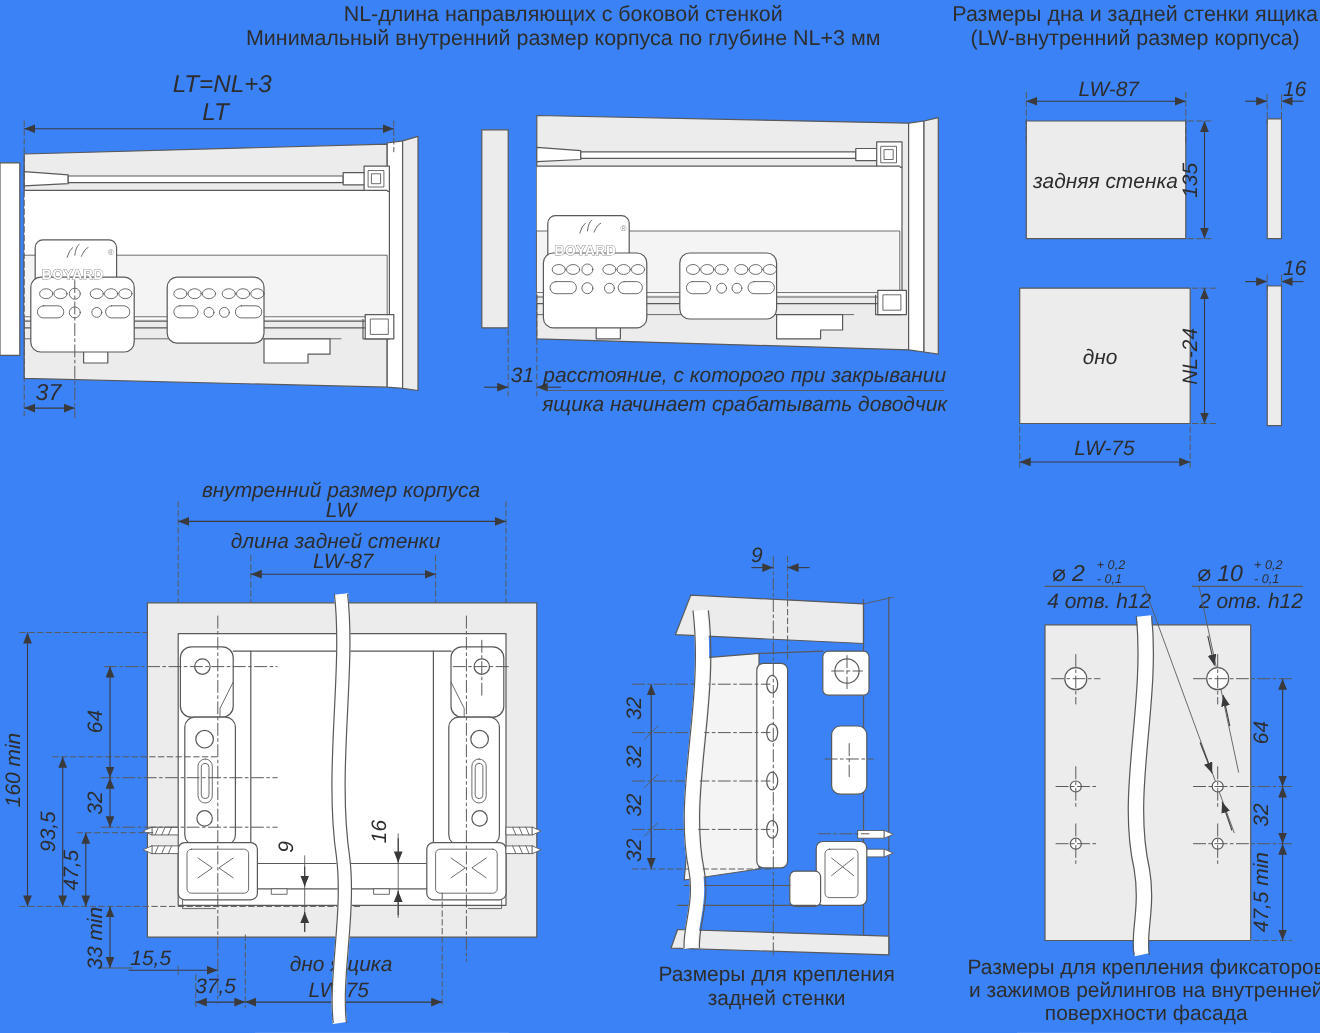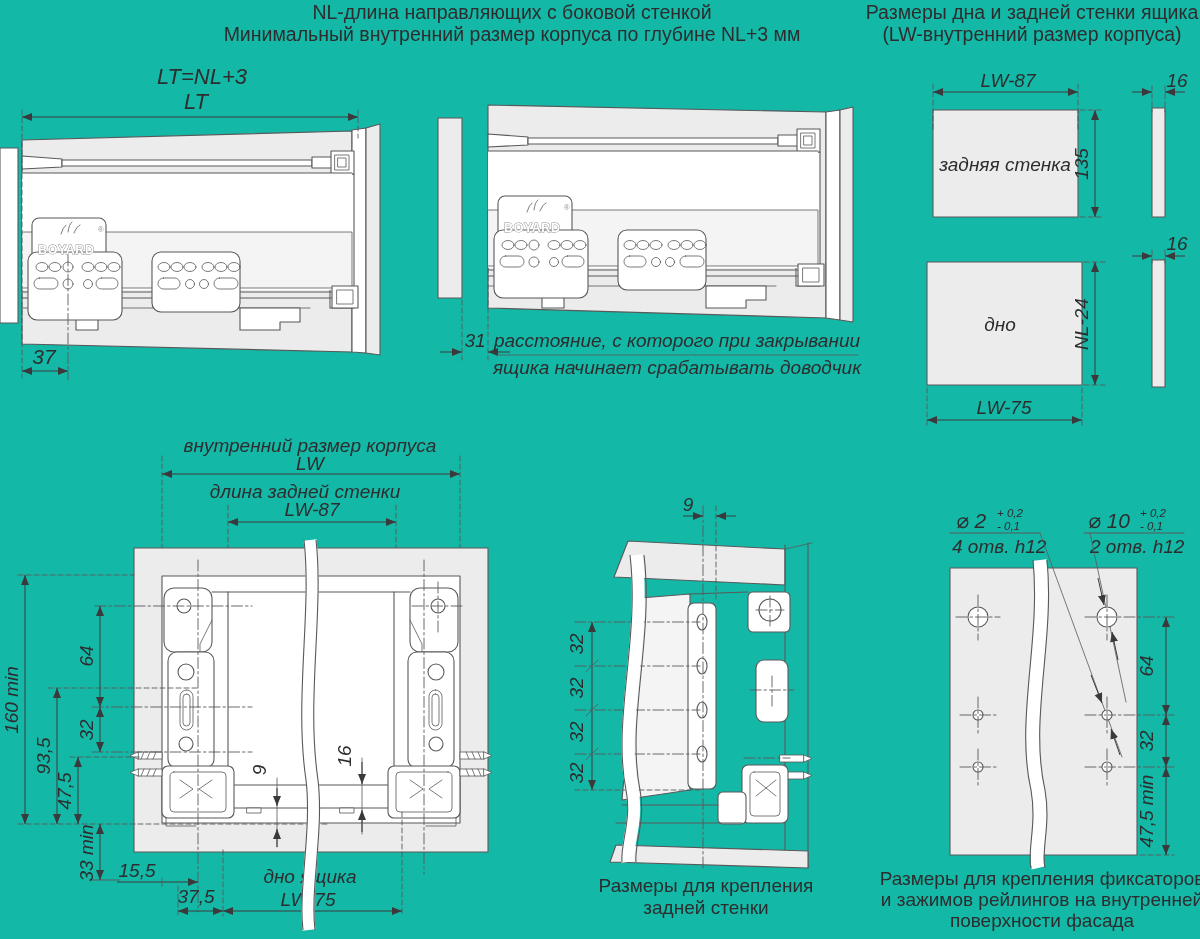--- a/index.html
+++ b/index.html
@@ -1,16 +1,16 @@
 <!DOCTYPE html>
 <html><head>
 <meta charset="utf-8">
 <style>
   html,body{margin:0;padding:0;background:#fff;}
-  #canvas{position:relative;width:1200px;height:939px;background:#14b8a6;overflow:hidden;}
+  #canvas{position:relative;width:1200px;height:939px;background:#3b82f6;overflow:hidden;}
   svg{display:block;}
   .t{font-family:"Liberation Sans","DejaVu Sans",sans-serif;fill:#2d2d2f;}
   .ttl{font-size:19.5px;}
   .cap{font-size:19px;}
   .dim{font-size:19px;font-style:italic;}
   .dimL{font-size:21px;font-style:italic;}
   .dimXL{font-size:22px;font-style:italic;}
   .small{font-size:11.5px;font-style:italic;}
   .mid{text-anchor:middle;}
   .brandT{font-size:12.5px;font-weight:bold;letter-spacing:.6px;fill:#fff;stroke:#8d8f92;stroke-width:.9px;paint-order:stroke;}

